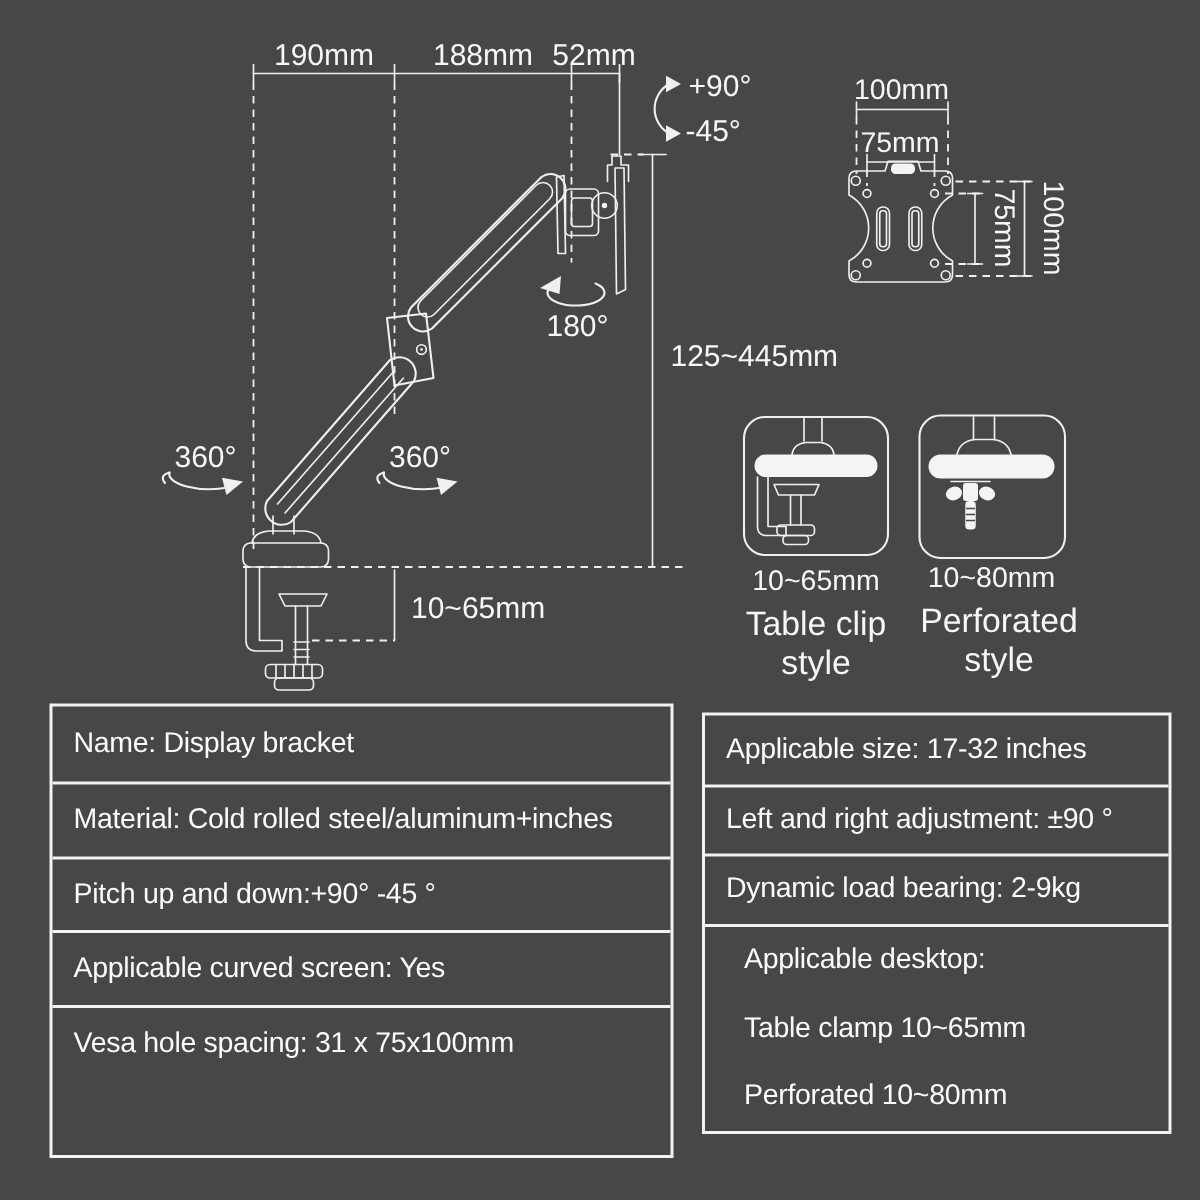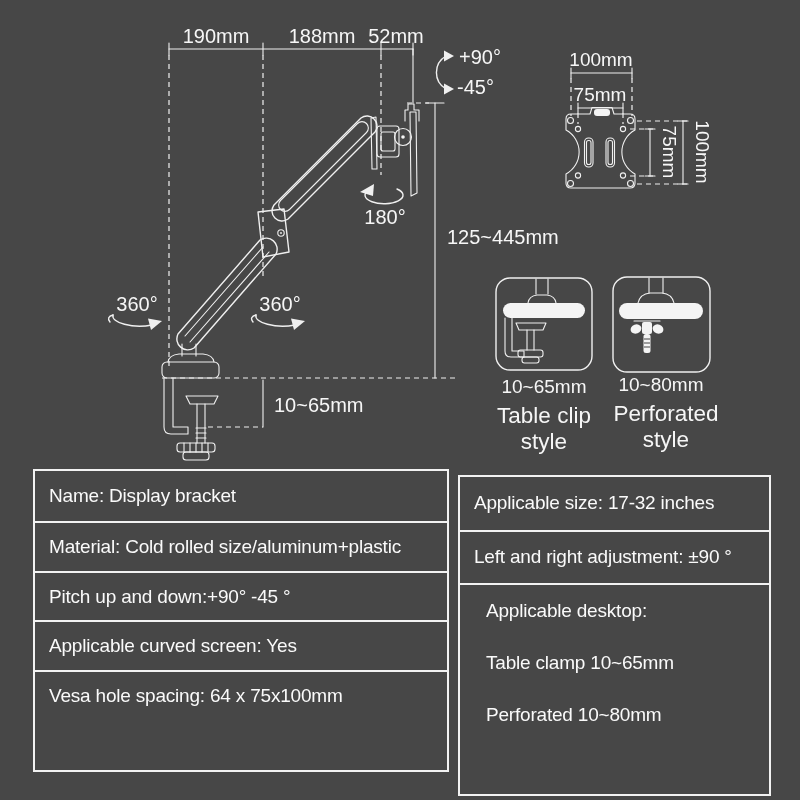--- a/index.html
+++ b/index.html
@@ -13,21 +13,21 @@
   .t22{font-family:"Liberation Sans",sans-serif;font-size:22.5px;fill:#f6f6f6;stroke:none;}
   .ln{stroke:#f0f0f0;stroke-width:1.4;fill:none;stroke-linecap:round;stroke-linejoin:round;}
   .thin{stroke-width:1.1;}
   .dash{stroke:#f0f0f0;stroke-width:1.2;fill:none;stroke-dasharray:5 4;}
   .fw{fill:#f4f4f4;stroke:none;}
   .arr{fill:#f0f0f0;stroke:none;}
   
   .spec-col{position:absolute;box-sizing:border-box;border:2px solid #f2f2f2;
             display:grid;color:#fafafa;font-size:19px;letter-spacing:-0.2px;}
   .spec-col.left{left:33px;top:469px;width:416px;height:303px;grid-template-rows:repeat(6,1fr);}
-  .spec-col.right{left:458px;top:475px;width:313px;height:321px;grid-template-rows:repeat(6,1fr);}
+  .spec-col.right{left:468px;top:475px;width:313px;height:281px;grid-template-rows:repeat(6,1fr);}
   .cell{display:flex;align-items:center;padding-left:14px;border-top:2px solid #f2f2f2;
         white-space:nowrap;overflow:hidden;}
   .cell.first{border-top:none;}
   .merged{grid-row:span 3;border-top:2px solid #f2f2f2;display:grid;grid-template-rows:repeat(3,1fr);padding-left:12px;}
   .merged .mline{display:flex;align-items:center;padding-left:14px;white-space:nowrap;}
 </style>
 </head>
 <body>
 
 <div id="stage">
@@ -197,28 +197,29 @@
       <rect class="fw" x="643.5" y="334" width="7" height="19" rx="2.5"></rect>
       <path d="M644,339 H650 M644,343 H650 M644,347 H650" stroke="#474747" stroke-width="1" fill="none"></path>
       <text class="t19" x="661" y="391" text-anchor="middle">10~80mm</text>
       <text class="t22" x="666" y="421" text-anchor="middle">Perforated</text>
       <text class="t22" x="666" y="447" text-anchor="middle">style</text>
     </g>
   </svg>
 
   <div class="spec-col left">
     <div class="cell first">Name: Display bracket</div>
-    <div class="cell">Material: Cold rolled size/aluminum+plastic</div>
+    <div class="cell">Material: Cold rolled steel/aluminum+inches</div>
     <div class="cell">Pitch up and down:+90° -45 °</div>
     <div class="cell">Applicable curved screen: Yes</div>
-    <div class="cell">Vesa hole spacing: 64 x 75x100mm</div>
+    <div class="cell">Vesa hole spacing: 31 x 75x100mm</div>
   </div>
   <div class="spec-col right">
     <div class="cell first">Applicable size: 17-32 inches</div>
     <div class="cell">Left and right adjustment: ±90 °</div>
+    <div class="cell">Dynamic load bearing: 2-9kg</div>
     <div class="merged">
       <div class="mline">Applicable desktop:</div>
       <div class="mline">Table clamp 10~65mm</div>
       <div class="mline">Perforated 10~80mm</div>
     </div>
   </div>
 
 </div>
 
 </body></html>

